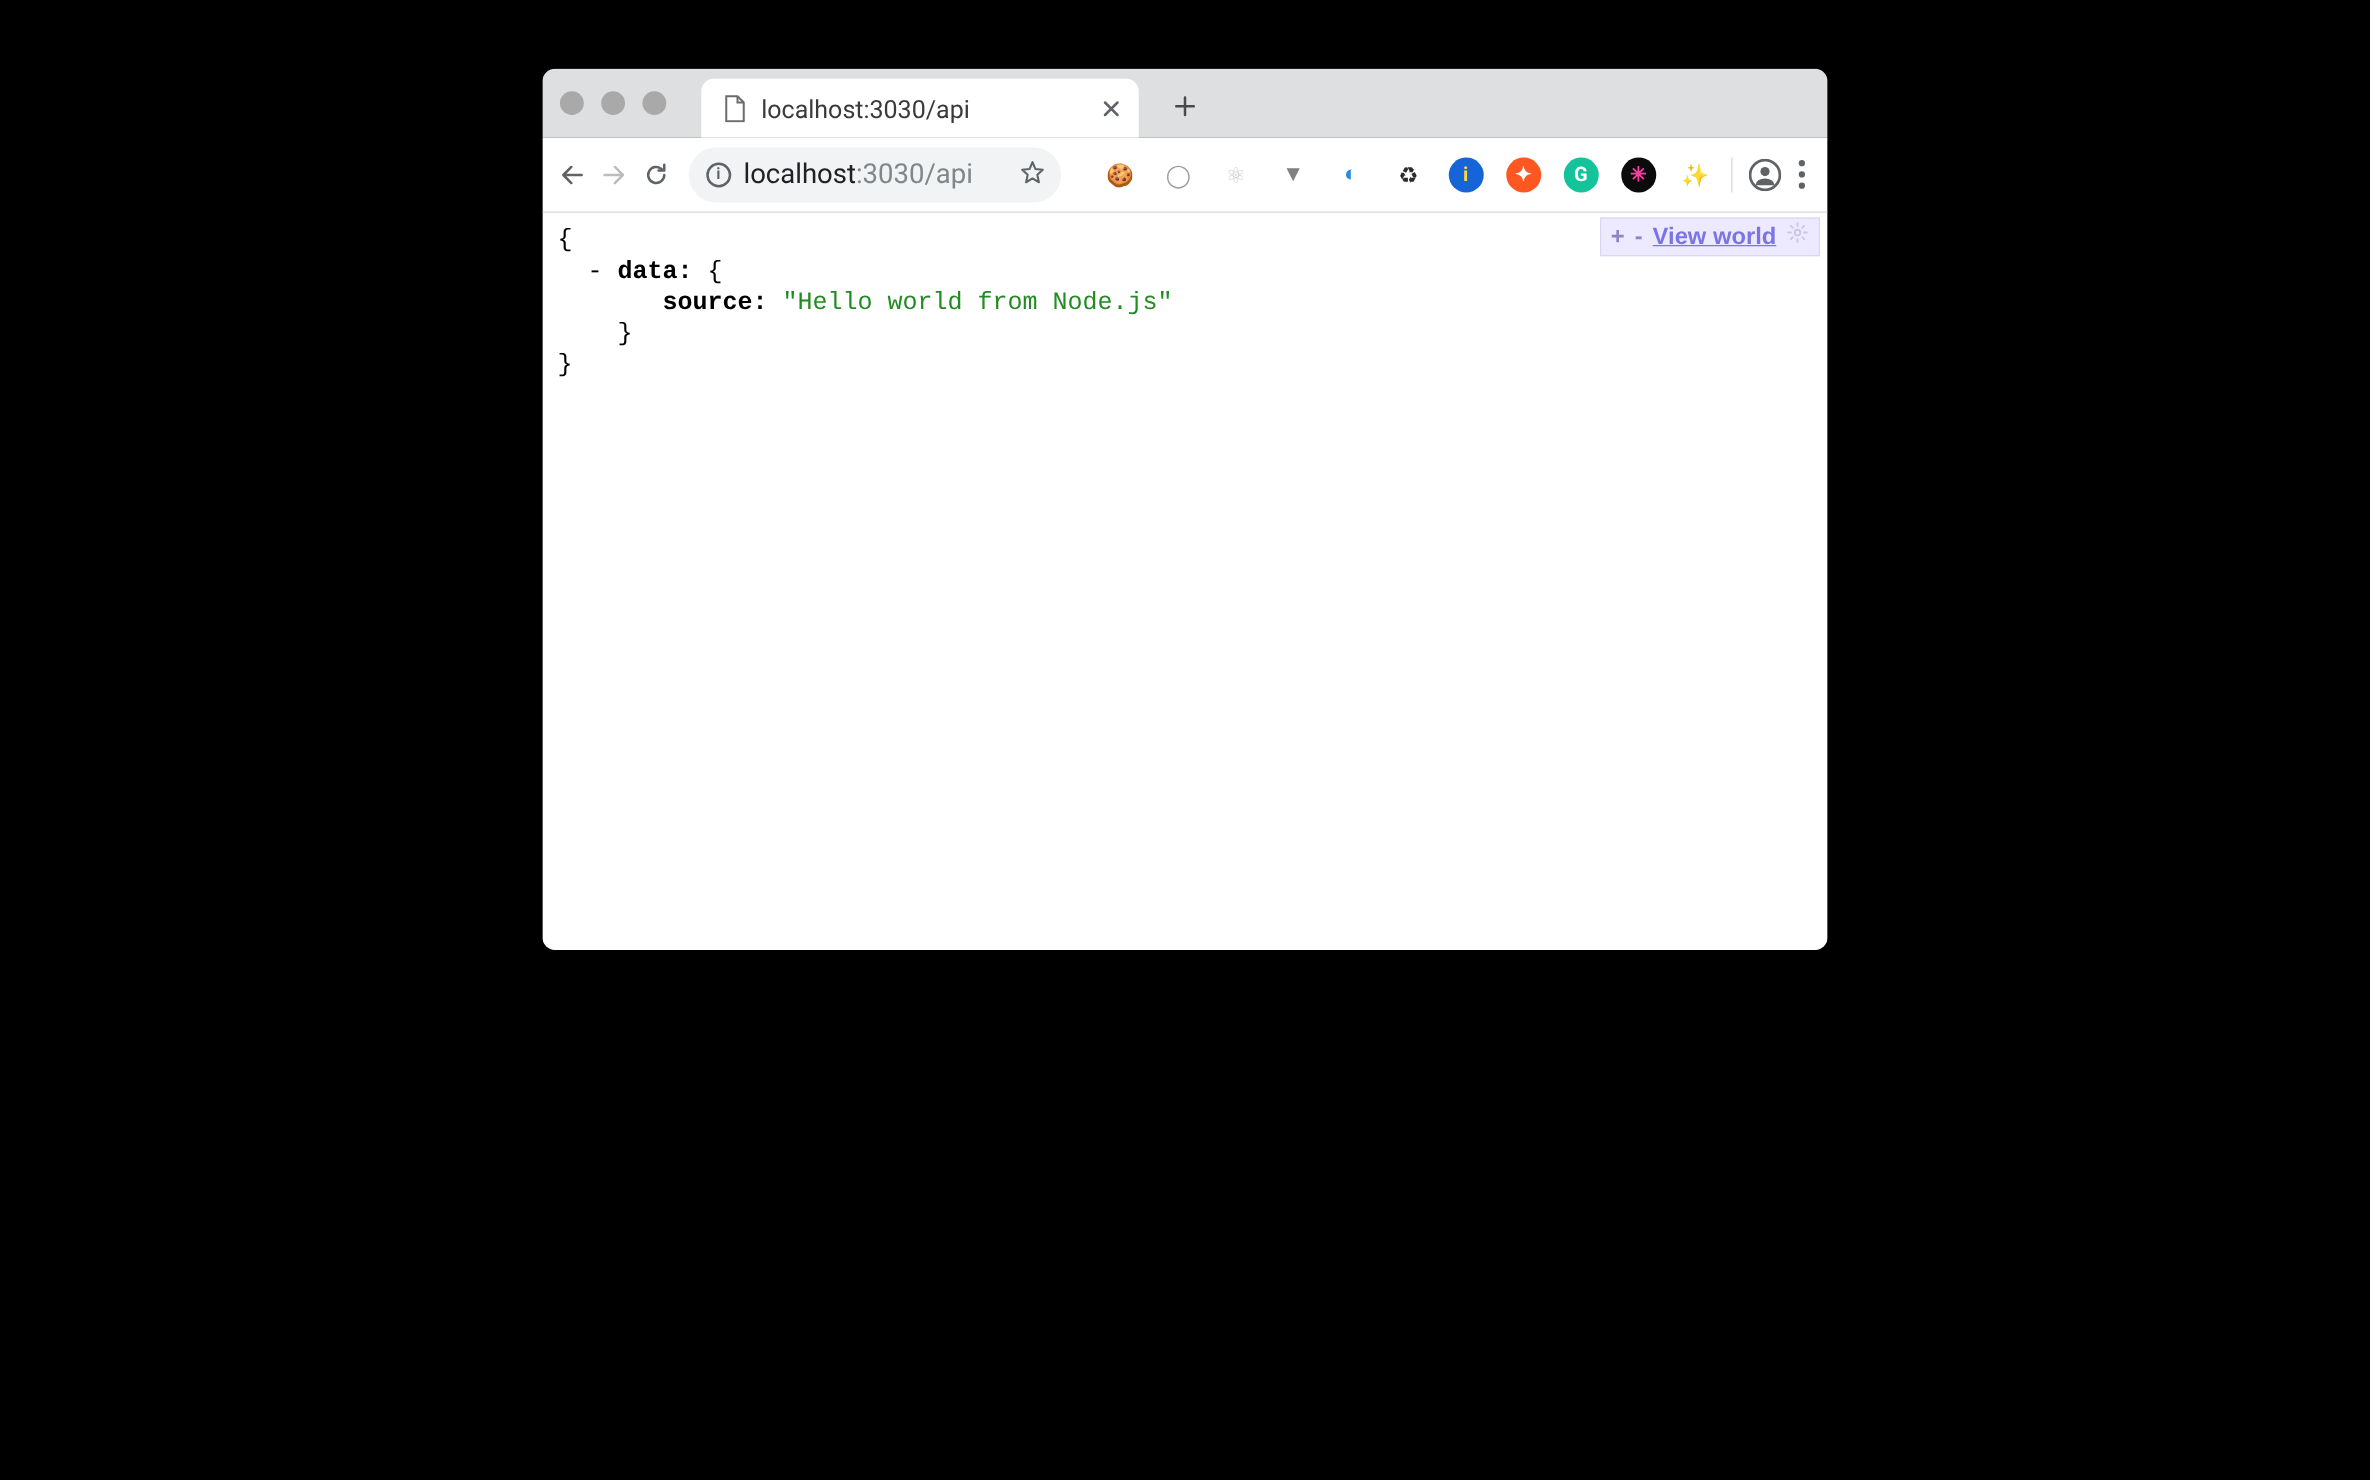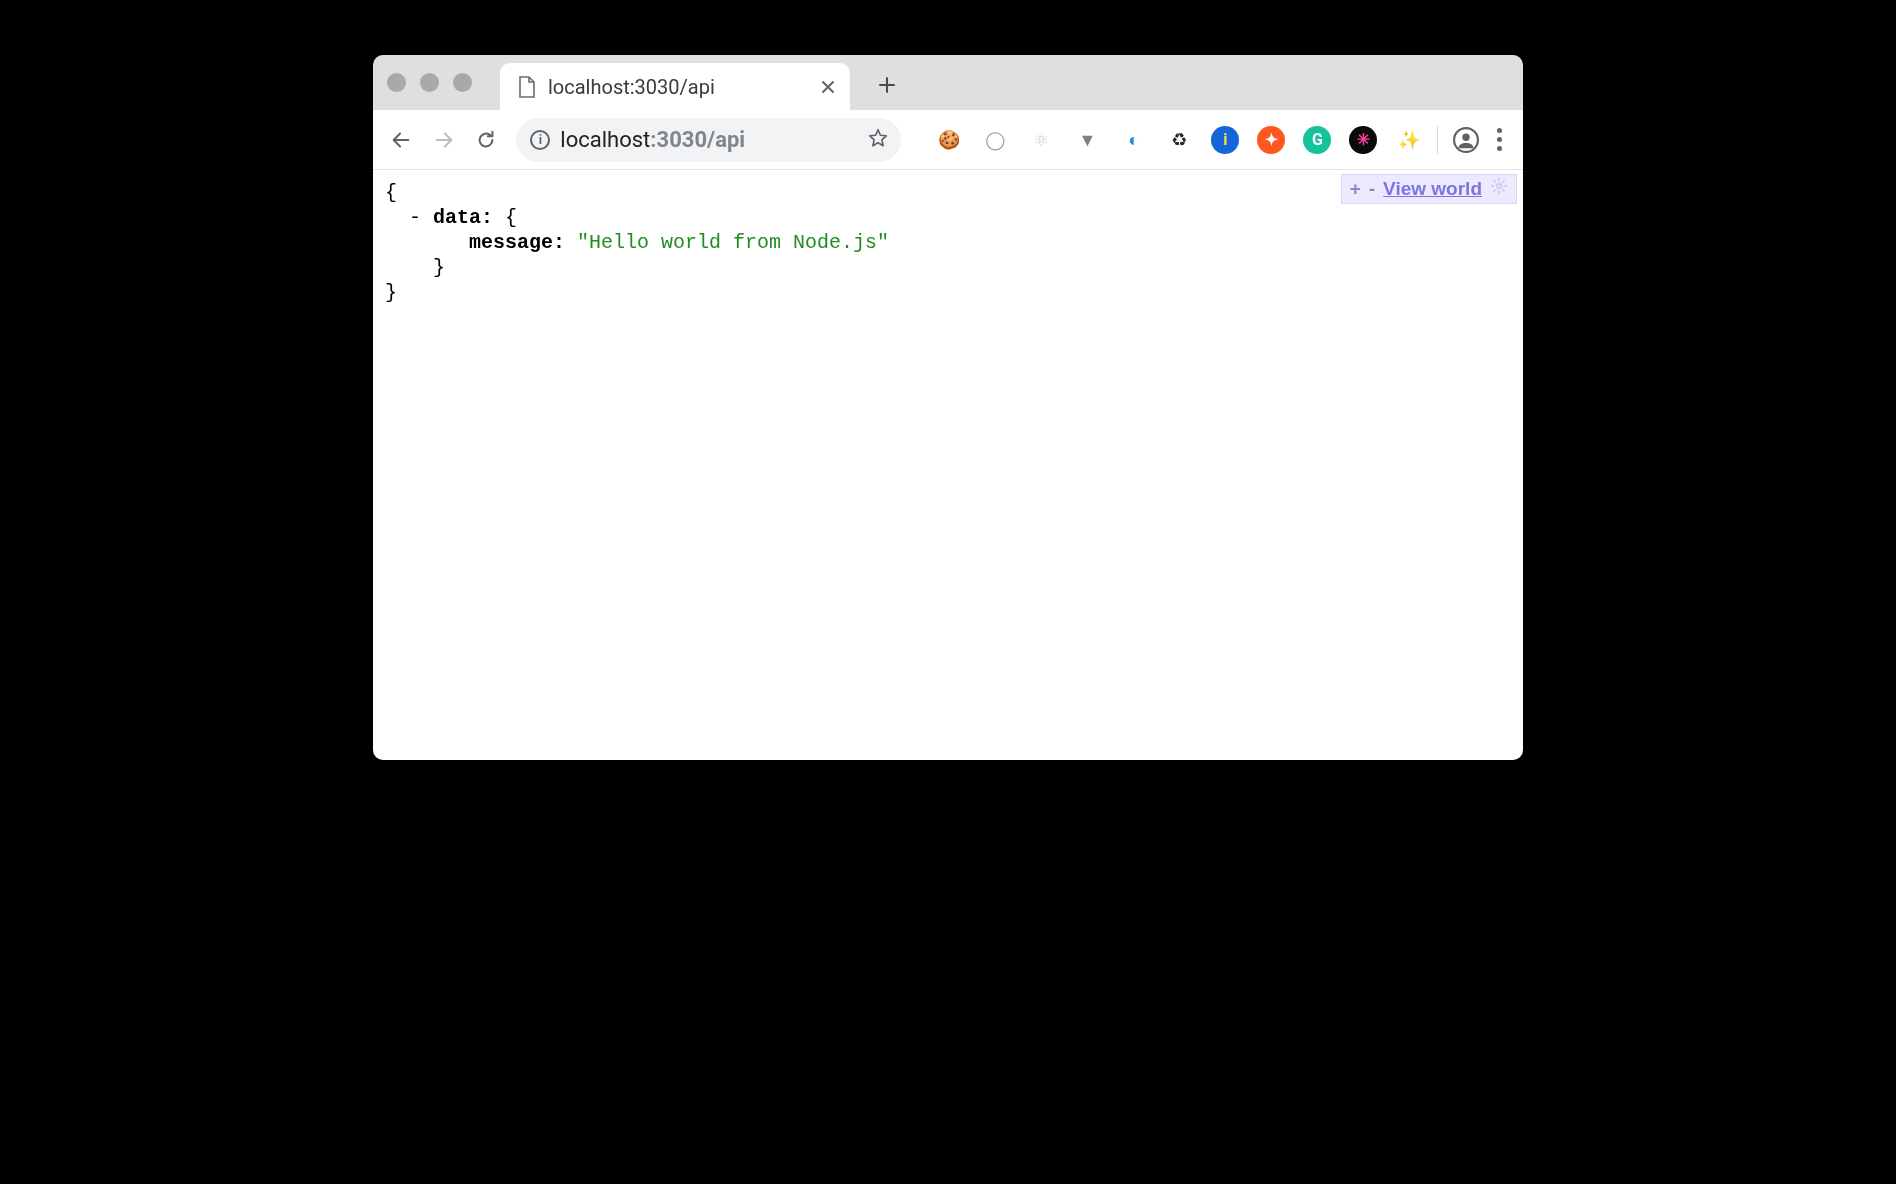--- a/index.html
+++ b/index.html
@@ -5,21 +5,21 @@
   * { box-sizing: border-box; margin: 0; padding: 0; }
   html, body { height: 100%; }
   body {
     background: #000;
     font-family: -apple-system, BlinkMacSystemFont, "Segoe UI", Roboto, Arial, sans-serif;
     display: flex;
     align-items: flex-start;
     justify-content: center;
   }
   .window {
-    width: 1150px;
+    width: 1028px;
     margin-top: 55px;
     background: #404040;
     border-radius: 10px;
     overflow: hidden;
     box-shadow: 0 30px 60px rgba(0,0,0,0.6);
   }
   .tab-strip {
     background: #dedfe1;
     height: 55px;
     display: flex;
@@ -92,21 +92,21 @@
     padding: 0 12px 0 14px;
     gap: 10px;
     margin: 0 6px;
   }
   .omnibox .info-icon {
     width: 20px; height: 20px; border: 2px solid #5f6368; border-radius: 50%;
     display:flex;align-items:center;justify-content:center;
     font-size: 13px; color:#5f6368; font-weight:600;
   }
   .url { font-size: 22px; color:#202124; white-space: nowrap; }
-  .url .dim { color:#80868b;font-weight:bold; }
+  .url .dim { color:#80868b; }
   .omnibox .star { margin-left:auto; color:#5f6368; }
   .ext-row {
     display:flex; align-items:center; gap:18px; margin-left: 22px;
   }
   .ext {
     width: 28px; height: 28px; border-radius: 4px;
     display:flex;align-items:center;justify-content:center;
     font-size:18px;
   }
   .sep { width:1px; height:28px; background:#d9d9d9; margin: 0 8px; }
@@ -248,18 +248,18 @@
       <span class="gear">
         <svg width="18" height="18" viewBox="0 0 24 24">
             <circle cx="12" cy="12" r="3" fill="none" stroke="#c9c6e8" stroke-width="2"></circle>
             <path d="M12 2v3M12 19v3M2 12h3M19 12h3M4.9 4.9l2.1 2.1M17 17l2.1 2.1M19.1 4.9 17 7M7 17l-2.1 2.1" stroke="#c9c6e8" stroke-width="2" stroke-linecap="round"></path>
           </svg>
       </span>
     </div>
 
     <div class="json-line"><span class="json-brace">{</span></div>
     <div class="json-line">  <span class="collapse-marker">-</span> <span class="json-key">data:</span> <span class="json-brace">{</span></div>
-    <div class="json-line">       <span class="json-key">message:</span> <span class="json-str">"Hello world from Node.js"</span></div>
+    <div class="json-line">       <span class="json-key">source:</span> <span class="json-str">"Hello world from Node.js"</span></div>
     <div class="json-line">    <span class="json-brace">}</span></div>
     <div class="json-line"><span class="json-brace">}</span></div>
   </div>
 
 </div>
 
 </body></html>

